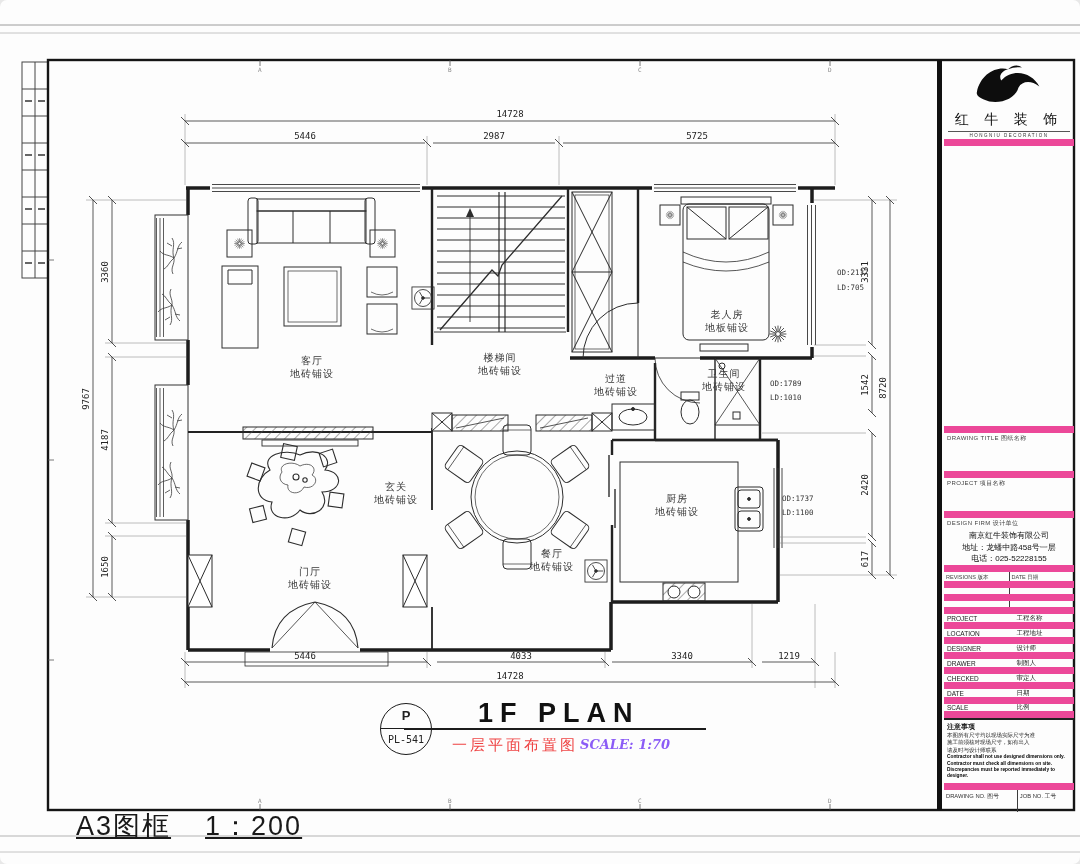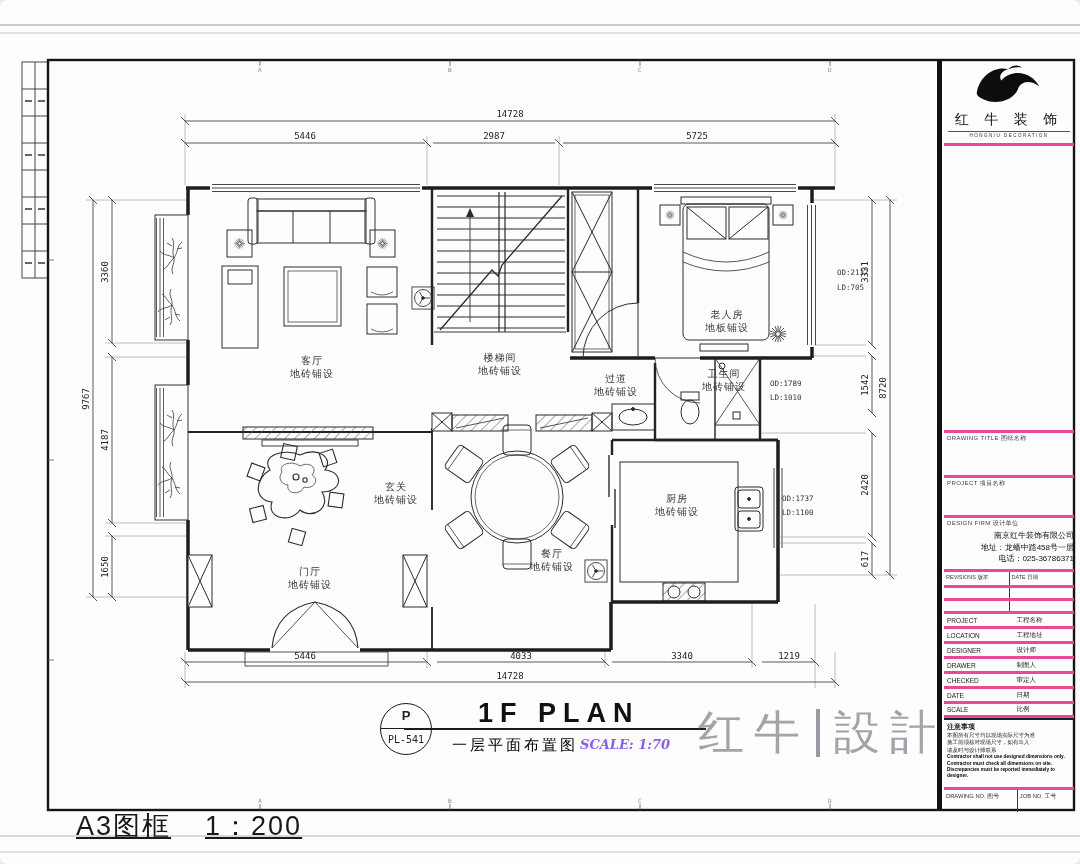--- a/index.html
+++ b/index.html
@@ -11,42 +11,42 @@
   .room{font-size:10px;fill:#383838;font-family:"Liberation Sans",sans-serif;letter-spacing:1px;}
   .grid{font-size:6px;fill:#888;}
   
   #bubble{position:absolute;left:380px;top:703px;width:50px;height:50px;border:1.6px solid #1c1c1c;
           border-radius:50%;text-align:center;}
   #bubble .t{font-size:13px;line-height:24px;font-weight:bold;}
   #bubble .b{font-size:10px;line-height:22px;font-family:"DejaVu Sans Mono",monospace;}
   #rule{position:absolute;left:404px;top:728px;width:302px;height:2px;background:#1c1c1c;}
   #plan-title{position:absolute;left:478px;top:698px;font-size:27px;font-weight:bold;
               letter-spacing:7px;color:#111;transform:scaleY(1.05);}
-  #plan-subtitle{position:absolute;left:452px;top:736px;font-size:15px;letter-spacing:3px;color:#000000;}
+  #plan-subtitle{position:absolute;left:452px;top:736px;font-size:15px;letter-spacing:3px;color:#ef4444;}
   #plan-scale{position:absolute;left:580px;top:737px;font-size:13px;font-style:italic;font-weight:bold;
               font-family:"DejaVu Serif","Liberation Serif",serif;color:#8b5cf6;}
   
   #wm{position:absolute;left:698px;top:702px;font-size:46px;font-weight:200;color:#a3a3aa;
       letter-spacing:10px;display:flex;align-items:center;}
   #wm .bar{display:inline-block;width:4px;height:48px;background:#9a9aa2;margin:0 14px 0 6px;}
   
   #a3{position:absolute;left:76px;top:808px;font-size:27px;color:#191919;letter-spacing:2px;}
   #a3 span{margin-right:34px;text-decoration:underline;}
   
   #tb{position:absolute;left:944px;top:60px;width:130px;height:752px;box-sizing:border-box;}
-  .tb-cell{box-sizing:border-box;border-bottom:3px solid #ec4899;position:relative;overflow:hidden;}
+  .tb-cell{box-sizing:border-box;border-bottom:7px solid #ec4899;position:relative;overflow:hidden;}
   .tb-hdr{font-size:6px;color:#444;padding:1px 3px;letter-spacing:.4px;}
   #logo-cell{height:86px;text-align:center;padding-top:2px;}
   #brand-name{font-size:14px;letter-spacing:6px;font-family:"Liberation Serif",serif;color:#111;margin-top:1px;}
   #brand-cap{font-size:4.5px;letter-spacing:1.5px;color:#333;border-top:1px solid #555;margin:2px 4px 0 4px;padding-top:1px;}
   #blank-cell{height:287px;}
   #dt-cell{height:45px;}
   #proj-cell{height:40px;}
   #firm-cell{height:54px;}
-  #firm-cell .lines{text-align:right;font-size:8px;line-height:1.45;margin-top:1px;color:#111;}
+  #firm-cell .lines{text-align:center;font-size:8px;line-height:1.45;margin-top:1px;color:#111;}
   #rev-hdr{height:16px;display:flex;}
   #rev-hdr div{flex:1;font-size:5.5px;color:#444;padding:2px 2px;box-sizing:border-box;}
   #rev-hdr div+div{border-left:1px solid #3c3c3c;}
   .rev-empty{height:13px;display:flex;}
   .rev-empty div{flex:1;}
   .rev-empty div+div{border-left:1px solid #3c3c3c;}
   .info-row{height:15px;display:flex;align-items:center;font-size:6.5px;color:#222;}
   .info-row .en{padding-left:3px;width:52%;}
   .info-row .cn{padding-left:2px;}
   #notes-cell{height:72px;padding:2px 3px;}
@@ -404,25 +404,20 @@
 <div id="bubble">
   <div class="t">P</div>
   <div style="border-top:1.4px solid #1c1c1c;"></div>
   <div class="b">PL-541</div>
 </div>
 <div id="rule"></div>
 <div id="plan-title">1F PLAN</div>
 <div id="plan-subtitle">一层平面布置图</div>
 <div id="plan-scale">SCALE: 1:70</div>
 
-<div id="wm">
-  <span>红牛</span>
-  <span class="bar"></span>
-  <span>設計</span>
-</div>
 
 <div id="a3">
   <span>A3图框</span><span>1：200</span>
 </div>
 
 <div id="tb">
   <div class="tb-cell" id="logo-cell">
     <svg width="78" height="44" viewBox="0 0 90 50">
       <path fill="#0d0d0d" d="M8 34C12 14 30 4 44 8C36 10 33 16 36 21C50 6 72 12 80 28C70 20 60 22 56 29C52 44 30 50 16 43C10 40 7 38 8 34Z
         M44 8C48 3 56 2 60 6C54 5 49 6 44 8Z"></path>
@@ -435,21 +430,21 @@
     <div class="tb-hdr">DRAWING TITLE 图纸名称</div>
   </div>
   <div class="tb-cell" id="proj-cell">
     <div class="tb-hdr">PROJECT 项目名称</div>
   </div>
   <div class="tb-cell" id="firm-cell">
     <div class="tb-hdr">DESIGN FIRM 设计单位</div>
     <div class="lines">
       <div>南京红牛装饰有限公司</div>
       <div>地址：龙蟠中路458号一层</div>
-      <div>电话：025-36786371</div>
+      <div>电话：025-52228155</div>
     </div>
   </div>
   <div class="tb-cell" id="rev-hdr">
     <div>REVISIONS 版本</div>
     <div>DATE 日期</div>
   </div>
   <div class="tb-cell rev-empty">
         <div></div>
         <div></div>
       </div>

